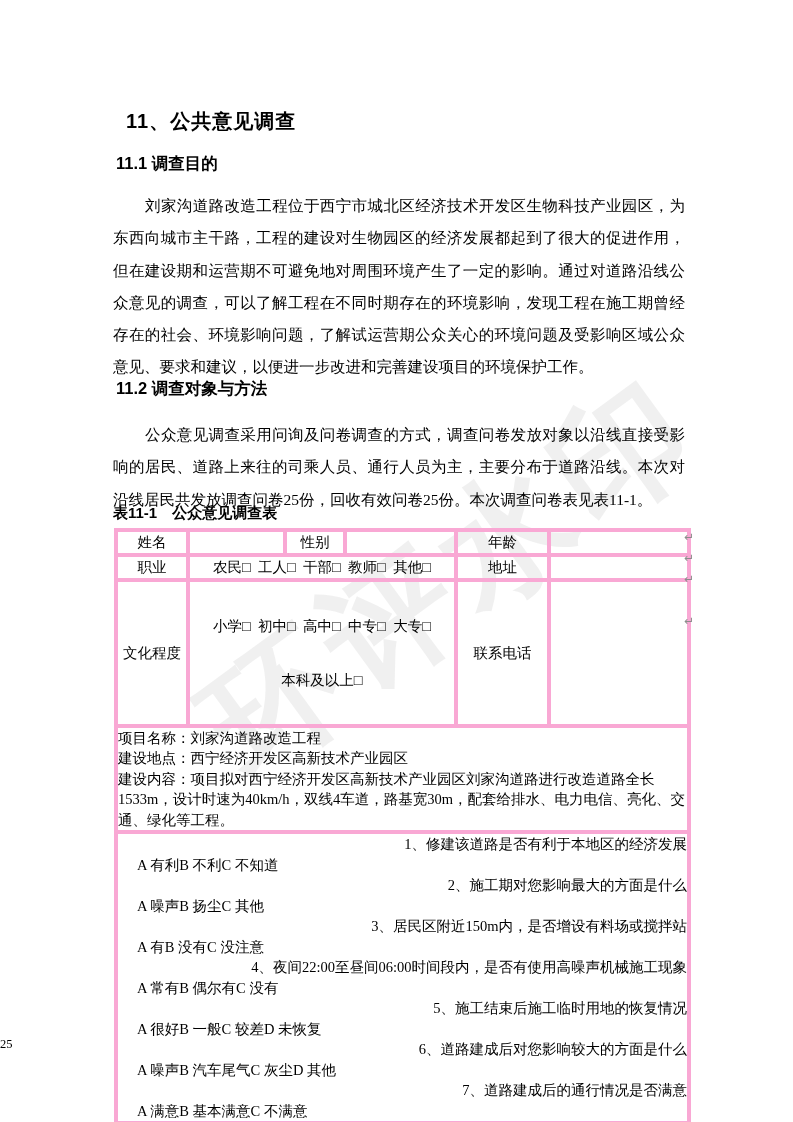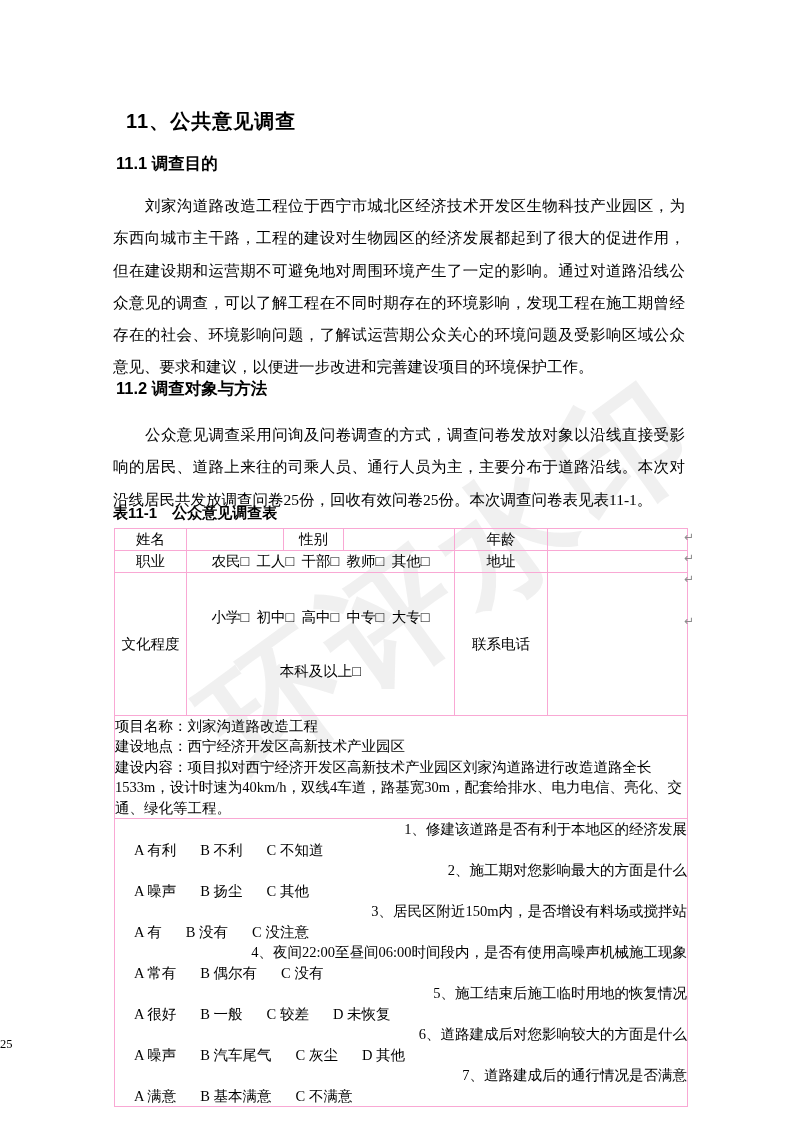--- a/index.html
+++ b/index.html
@@ -71,21 +71,21 @@
   }
   table.survey {
     position: absolute;
     left: 114px; top: 528px;
     width: 573px;
     border-collapse: collapse;
     table-layout: fixed;
     font-size: 14.5px;
   }
   table.survey td {
-    border: 1px solid #f9a8d4;
+    border: 4px solid #f9a8d4;
     padding: 0;
     vertical-align: middle;
     background: transparent;
   }
   td.lbl { text-align: center; }
   td.opts { text-align: center; white-space: pre-wrap; }
   tr.r1 td, tr.r2 td { height: 21px; }
   tr.r3 td { height: 42px; }
   td.opts .opt-line { line-height: 20px; }
   td.info {
@@ -94,21 +94,21 @@
     padding: 2px 6px;
     line-height: 20.4px;
   }
   td.qs {
     vertical-align: top;
     text-align: right;
     padding: 3px 5px 2px 5px;
     line-height: 20.5px;
   }
   .q-text { padding-left: 1px; }
-  .q-options { display: flex; gap: 24px; padding-left: 19px; font-family: Liberation Serif, serif; }
+  .q-options { display: flex; padding-left: 19px; font-family: Liberation Serif, serif; }
   .row-end-mark {
     position: absolute;
     left: 684px;
     width: 14px;
     color: #8c8c8c;
     font-size: 12px;
     line-height: 12px;
     font-family: "DejaVu Sans", sans-serif;
   }
   #mark-1 { top: 531px; }

